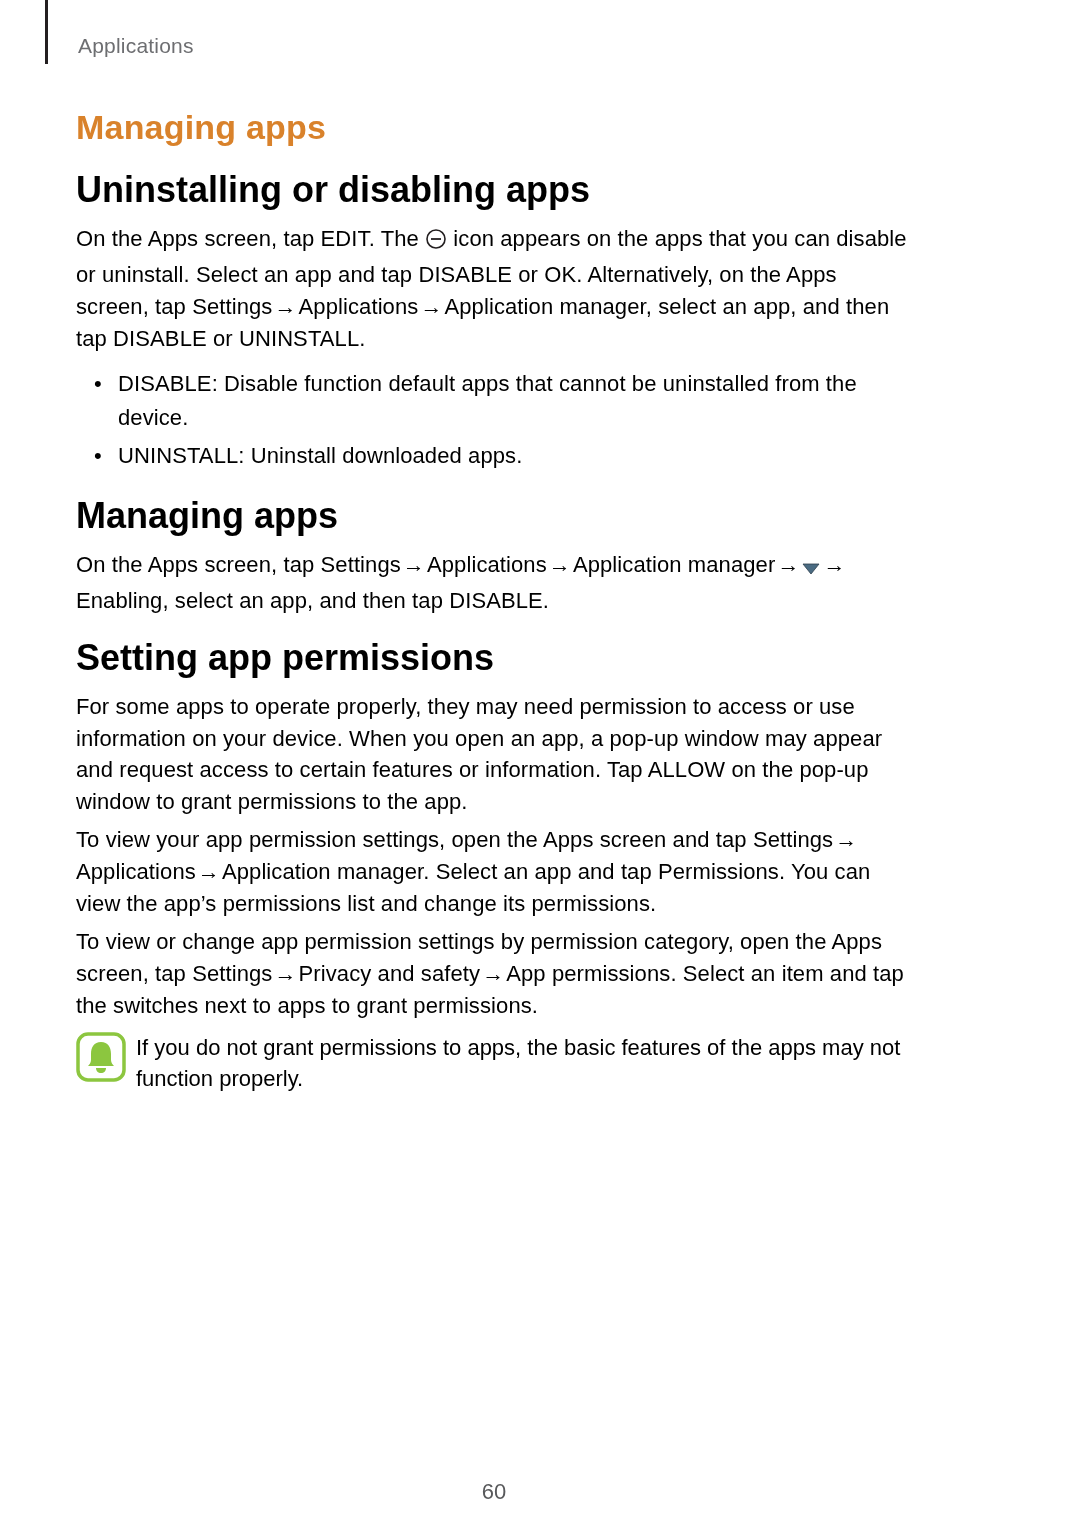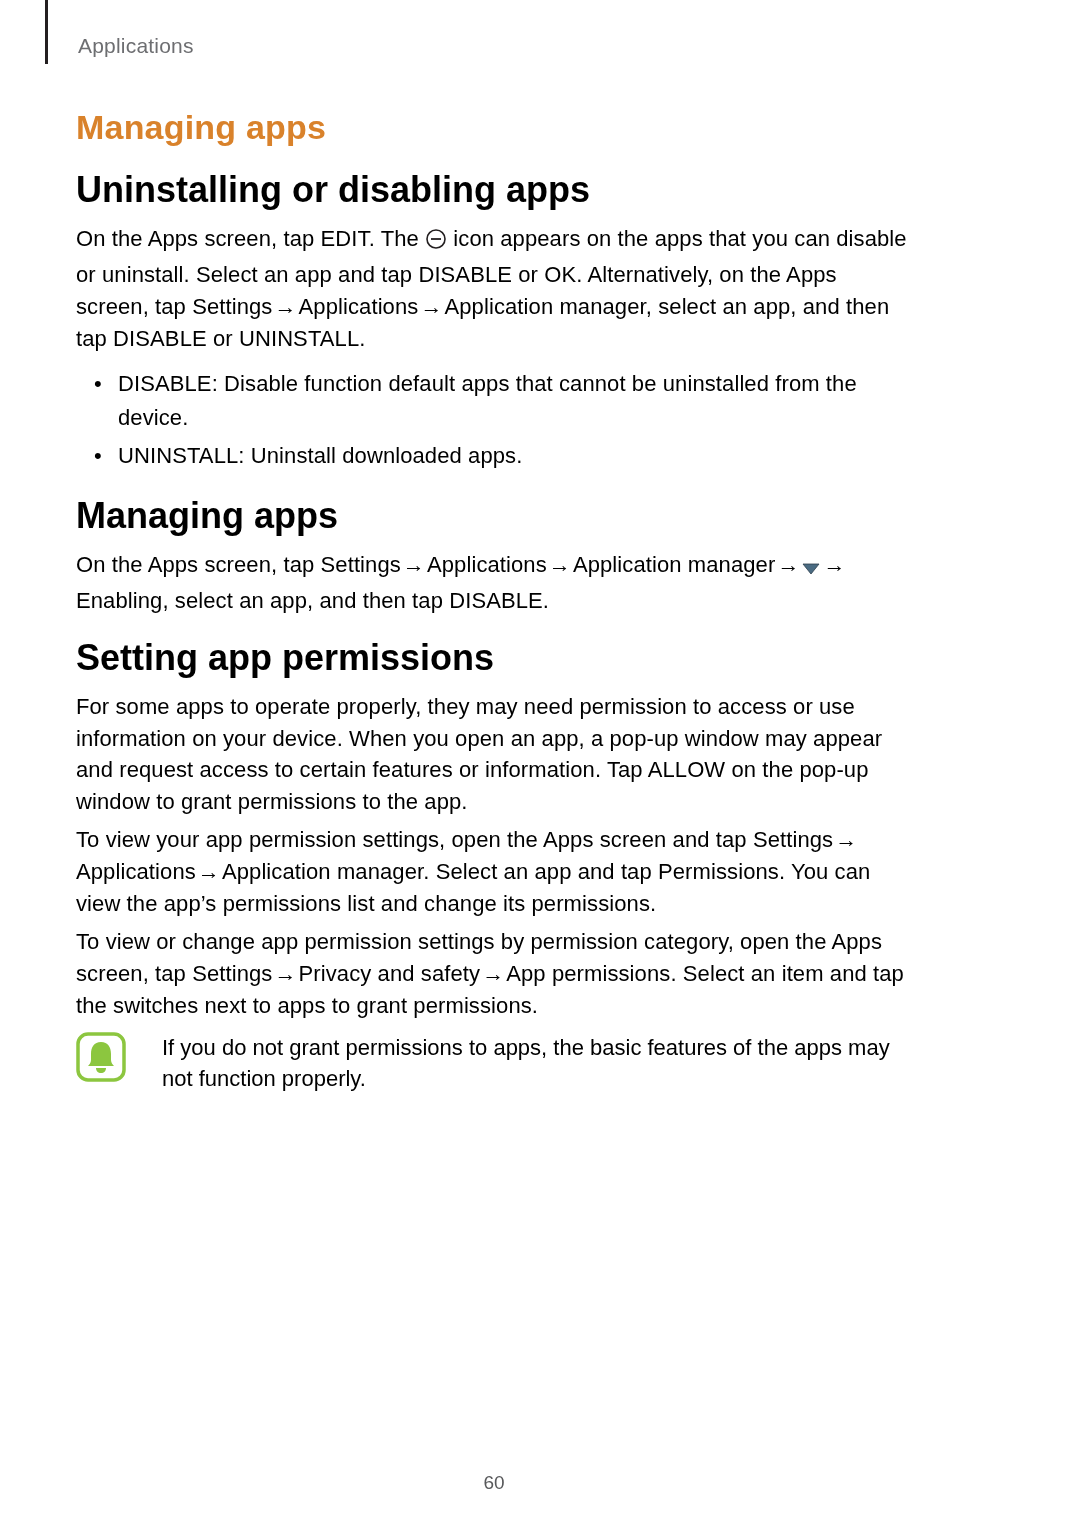--- a/index.html
+++ b/index.html
@@ -10,23 +10,23 @@
   h1 { font-size: 34px; font-weight: 700; color: #d9822b; margin-bottom: 22px; letter-spacing: 0.2px; }
   h2 { font-size: 36px; font-weight: 700; color: #000; margin-top: 20px; margin-bottom: 12px; }
   .body, .body-span { font-size: 22px; line-height: 1.45; color: #000; letter-spacing: 0.1px; }
   p.body { margin-bottom: 6px; }
   .bold { font-weight: 400; }
   ul.bullets { list-style: none; margin: 12px 0 22px 0; }
   ul.bullets li { position: relative; padding-left: 42px; font-size: 22px; line-height: 1.55; margin-bottom: 4px; }
   ul.bullets li::before { content: "•"; position: absolute; left: 18px; top: 0; font-size: 22px; }
   .arrow { display: inline-block; padding: 0 2px; }
   .inline-icon { display: inline-block; vertical-align: -4px; }
-  .note-row { display: flex; align-items: flex-start; gap: 36px; margin-top: 10px; }
+  .note-row { display: flex; align-items: flex-start; gap: 10px; margin-top: 10px; }
   .note-text { font-size: 22px; line-height: 1.45; flex: 1; }
-  .page-number { position: absolute; bottom: 33px; left: 0; right: 0; text-align: center; font-size: 19px; color: #58595b; }
+  .page-number { position: absolute; bottom: 22px; left: 0; right: 0; text-align: center; font-size: 22px; color: #58595b; }
   .sect { margin-bottom: 20px; }
 </style>
 </head>
 <body>
 
 <div class="page">
   <div class="header-rule"></div>
   <div class="header-label">Applications</div>
 
   <h1>Managing apps</h1>

